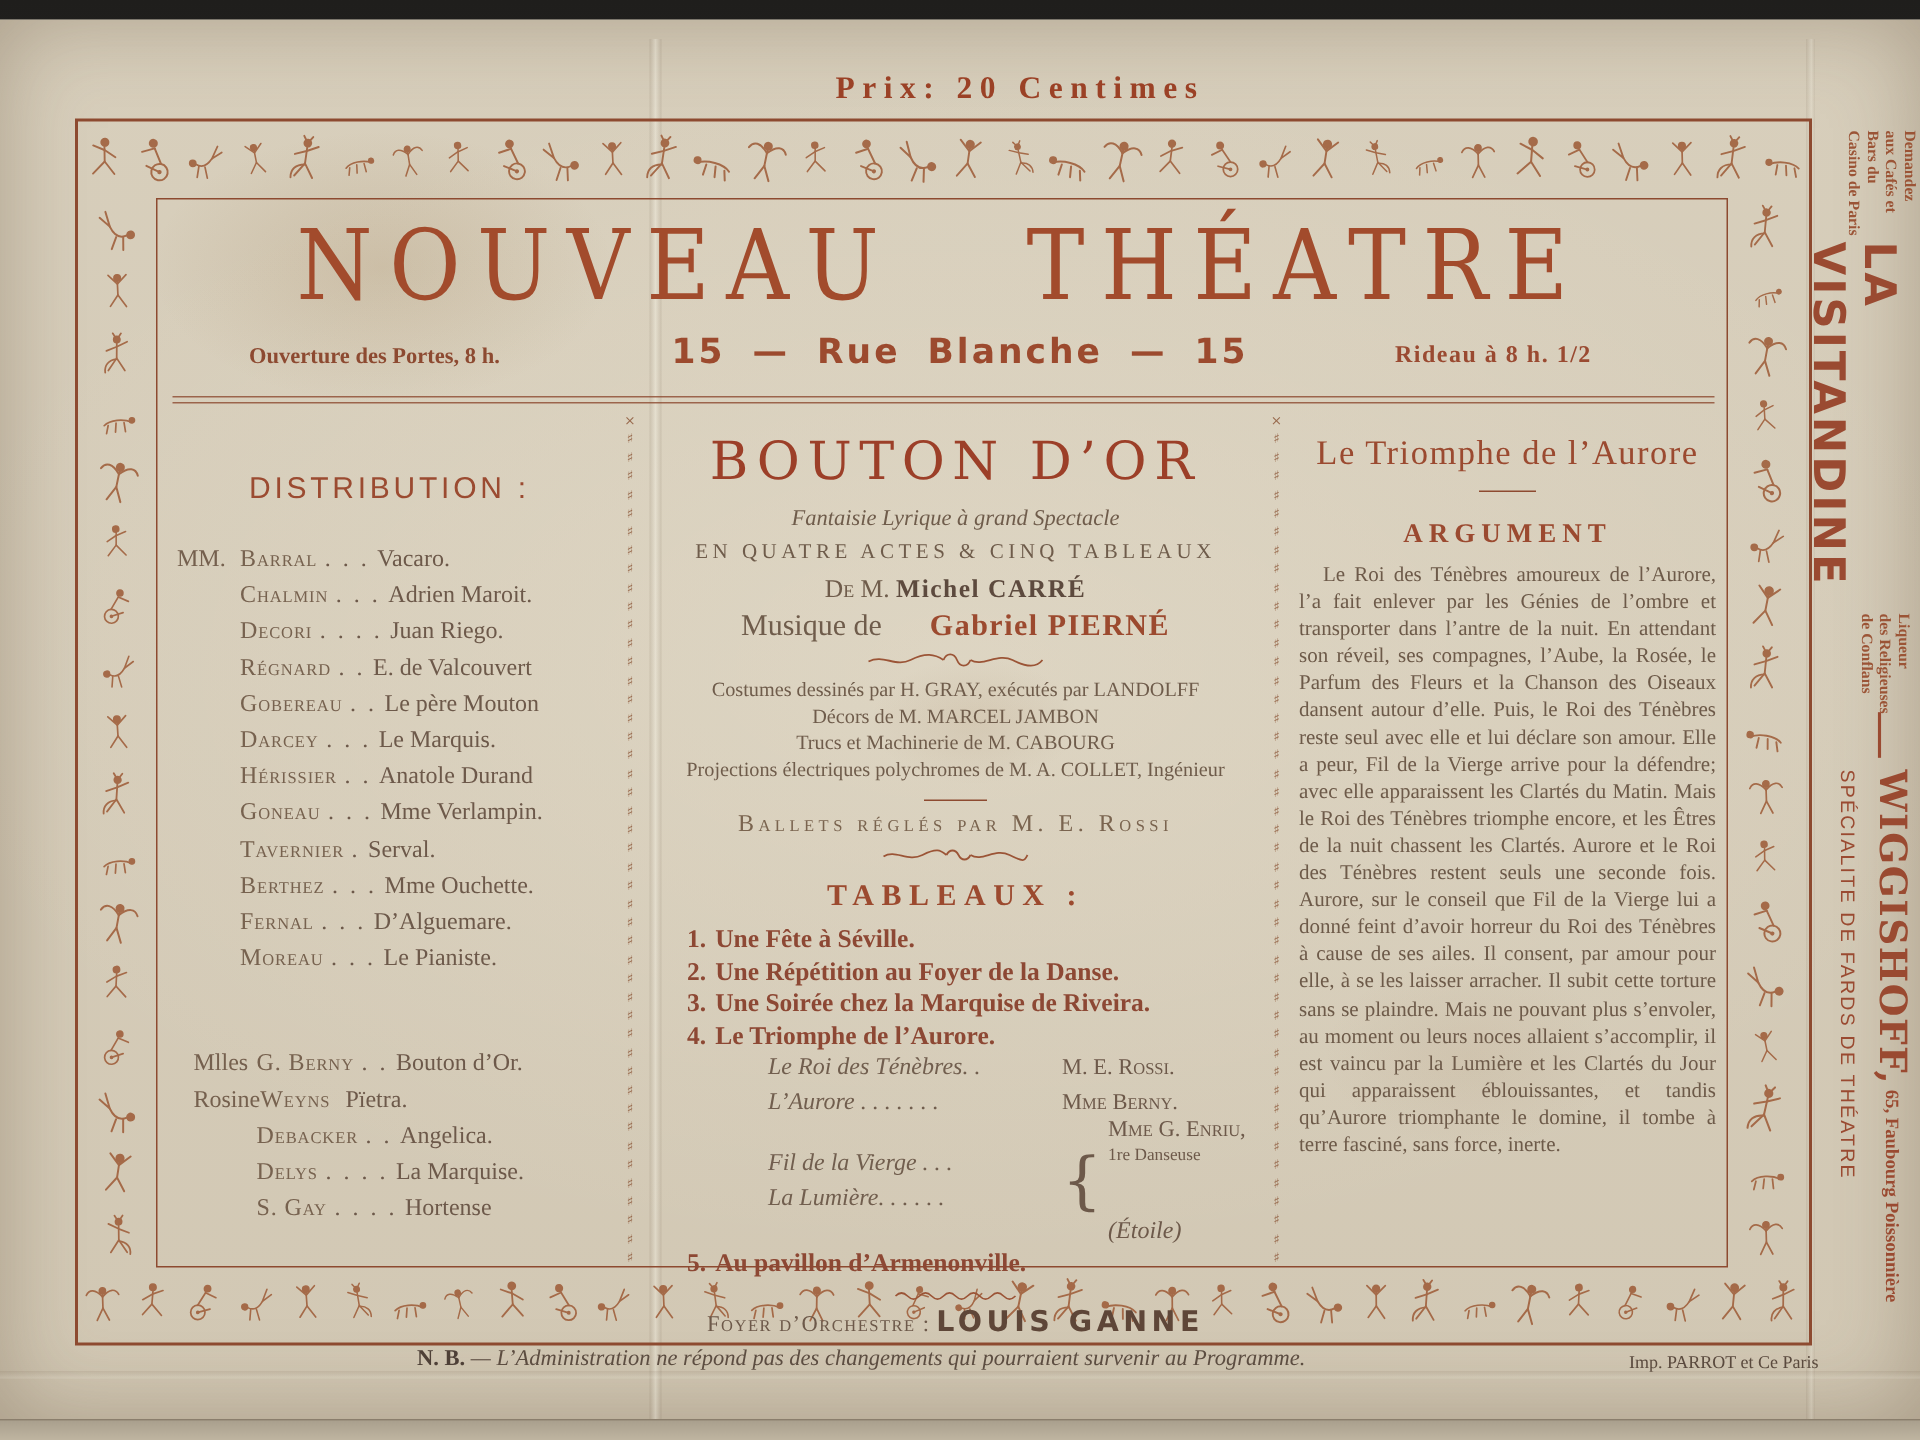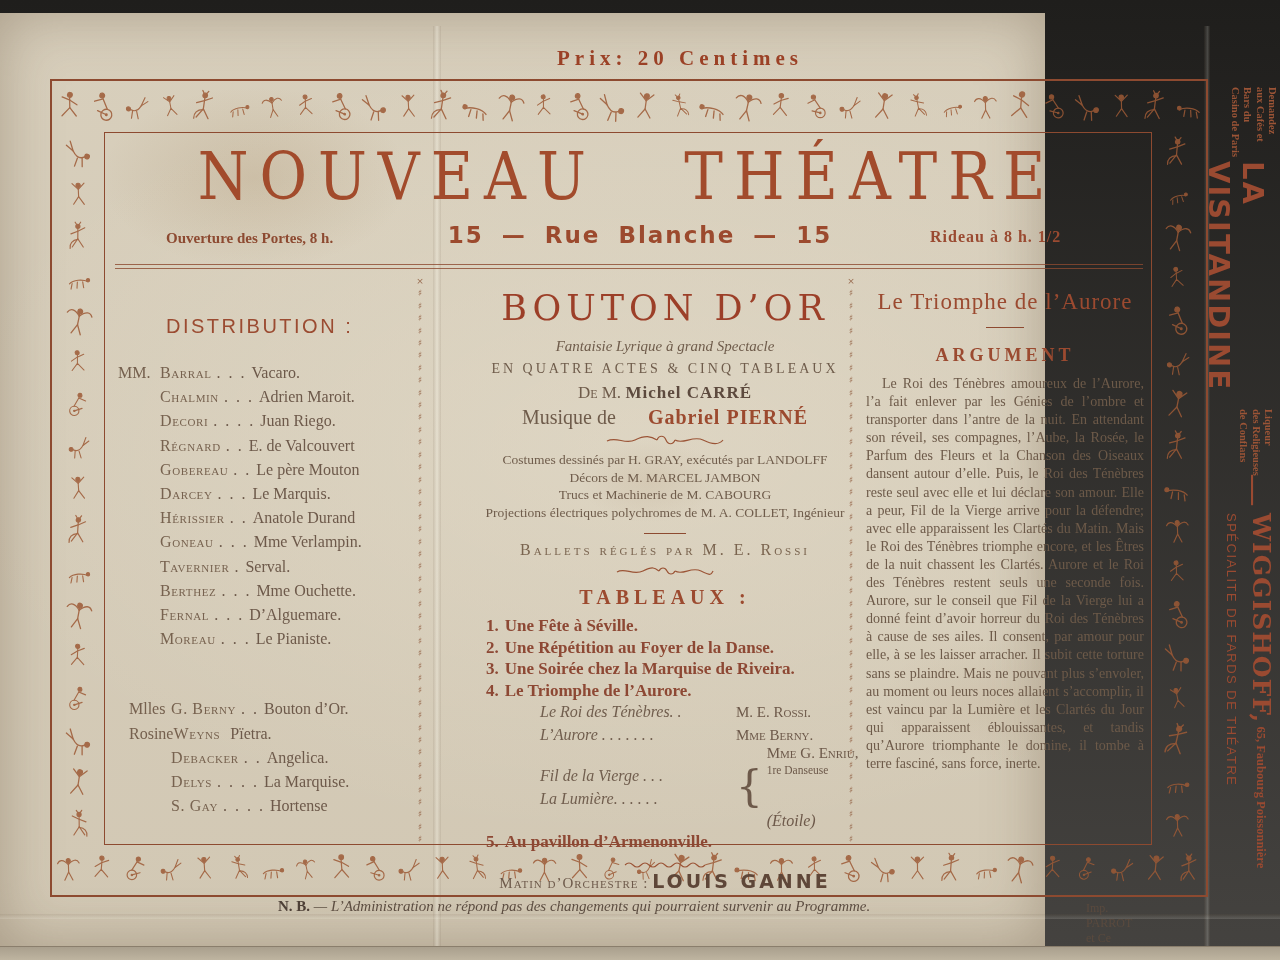--- a/index.html
+++ b/index.html
@@ -1,19 +1,19 @@
 <!DOCTYPE html>
 <html><head>
 <meta charset="utf-8">
 <style>
   html,body{margin:0;padding:0;background:#2c2b28;}
   .stage{position:relative;width:1280px;height:960px;overflow:hidden;
          background:linear-gradient(#1f1e1c,#454340);
          font-family:"Liberation Serif", serif; color:#6e5b4a;}
-  .paper{position:absolute;left:0;top:13px;width:1045px;height:933px;
+  .paper{position:absolute;left:0;top:13px;width:1280px;height:933px;
          background:
            radial-gradient(ellipse 220px 130px at 255px 165px, rgba(141,104,56,.16), transparent 70%),
            radial-gradient(ellipse 100px 60px at 650px 468px, rgba(140,100,60,.10), transparent 70%),
            radial-gradient(ellipse 140px 90px at 980px 690px, rgba(140,100,60,.08), transparent 70%),
            radial-gradient(ellipse 900px 500px at 640px 430px, rgba(255,250,235,.20), transparent 80%),
            linear-gradient(#d8cfbc,#d2c8b4);
          box-shadow:inset 0 0 60px rgba(90,70,45,.35);}
   .paper-edge{position:absolute;left:0;top:946px;width:1280px;height:14px;
          background:linear-gradient(#a99f8d,#c0b6a2);border-top:1px solid rgba(60,45,30,.4);}
   .crease{position:absolute;pointer-events:none;}
@@ -59,21 +59,21 @@
   .dist-heading{font-family:"Liberation Sans",sans-serif;font-size:20px;letter-spacing:2.5px;
          color:#9b4b31;padding-left:48px;margin-top:12px;}
   .dist-list{margin-top:23px;padding-left:42px;}
   .dist-list-2{margin-top:46px;margin-left:11px;}
   .dist-row{font-size:16px;line-height:24.2px;white-space:nowrap;color:#6d594a;}
   .dist-prefix{display:inline-block;min-width:42px;margin-left:-42px;color:#75604e;}
   .dist-name{font-variant:small-caps;letter-spacing:.6px;color:#77624f;}
   .dist-dots{margin:0 5px;letter-spacing:2px;}
 
   
-  .col-center{position:absolute;left:436px;top:262px;width:402px;text-align:center;padding-left:28px;}
+  .col-center{position:absolute;left:436px;top:262px;width:402px;text-align:center;}
   .show-title{margin-top:14px;font-family:"DejaVu Serif",serif;font-size:35px;line-height:38px;
          letter-spacing:5px;color:#9c3f28;}
   .show-subtitle{margin-top:10px;font-style:italic;font-size:15px;line-height:18px;color:#6f5c4b;}
   .show-acts{margin-top:6px;font-size:14px;line-height:16px;letter-spacing:3px;color:#6f5c4b;}
   .show-by{margin-top:6px;font-size:17px;line-height:20px;color:#6f5c4b;}
   .sc{font-variant:small-caps;}
   .show-author{font-weight:bold;color:#5d4a3e;letter-spacing:1px;}
   .show-music{margin-top:2px;font-size:20px;line-height:24px;color:#6f5c4b;}
   .show-composer{font-weight:bold;color:#9c4a2f;letter-spacing:1px;margin-left:27px;}
   .squiggle{margin:4px auto 0;height:14px;}
@@ -1008,21 +1008,21 @@
         </div>
       </div>
       <div class="tab-list tab-item-5">
         <div class="tab-item"><span class="tab-num">5.</span><span>Au pavillon d’Armenonville.</span></div>
       </div>
       <div class="wavy">
         <svg width="84" height="8" viewBox="0 0 84 8">
             <path d="M2 4 q4 -4 8 0 t8 0 t8 0 t8 0 t8 0 t8 0 t8 0 t8 0 t8 0 t8 0"></path>
           </svg>
       </div>
-      <div class="chef"><span class="chef-label">Matin d’Orchestre :</span> <span class="chef-name">LOUIS GANNE</span></div>
+      <div class="chef"><span class="chef-label">Foyer d’Orchestre :</span> <span class="chef-name">LOUIS GANNE</span></div>
     </div>
 
     <div class="col-right">
       <div class="arg-title">Le Triomphe de l’Aurore</div>
       <div class="arg-rule"></div>
       <div class="arg-heading">ARGUMENT</div>
       <div class="arg-text">Le Roi des Ténèbres amoureux de l’Aurore, l’a fait enlever par les Génies de l’ombre et transporter dans l’antre de la nuit. En attendant son réveil, ses compagnes, l’Aube, la Rosée, le Parfum des Fleurs et la Chanson des Oiseaux dansent autour d’elle. Puis, le Roi des Ténèbres reste seul avec elle et lui déclare son amour. Elle a peur, Fil de la Vierge arrive pour la défendre; avec elle apparaissent les Clartés du Matin. Mais le Roi des Ténèbres triomphe encore, et les Êtres de la nuit chassent les Clartés. Aurore et le Roi des Ténèbres restent seuls une seconde fois. Aurore, sur le conseil que Fil de la Vierge lui a donné feint d’avoir horreur du Roi des Ténèbres à cause de ses ailes. Il consent, par amour pour elle, à se les laisser arracher. Il subit cette torture sans se plaindre. Mais ne pouvant plus s’envoler, au moment ou leurs noces allaient s’accomplir, il est vaincu par la Lumière et les Clartés du Jour qui apparaissent éblouissantes, et tandis qu’Aurore triomphante le domine, il tombe à terre fasciné, sans force, inerte.</div>
     </div>
 
     <div class="vads vtext ad-casino">

